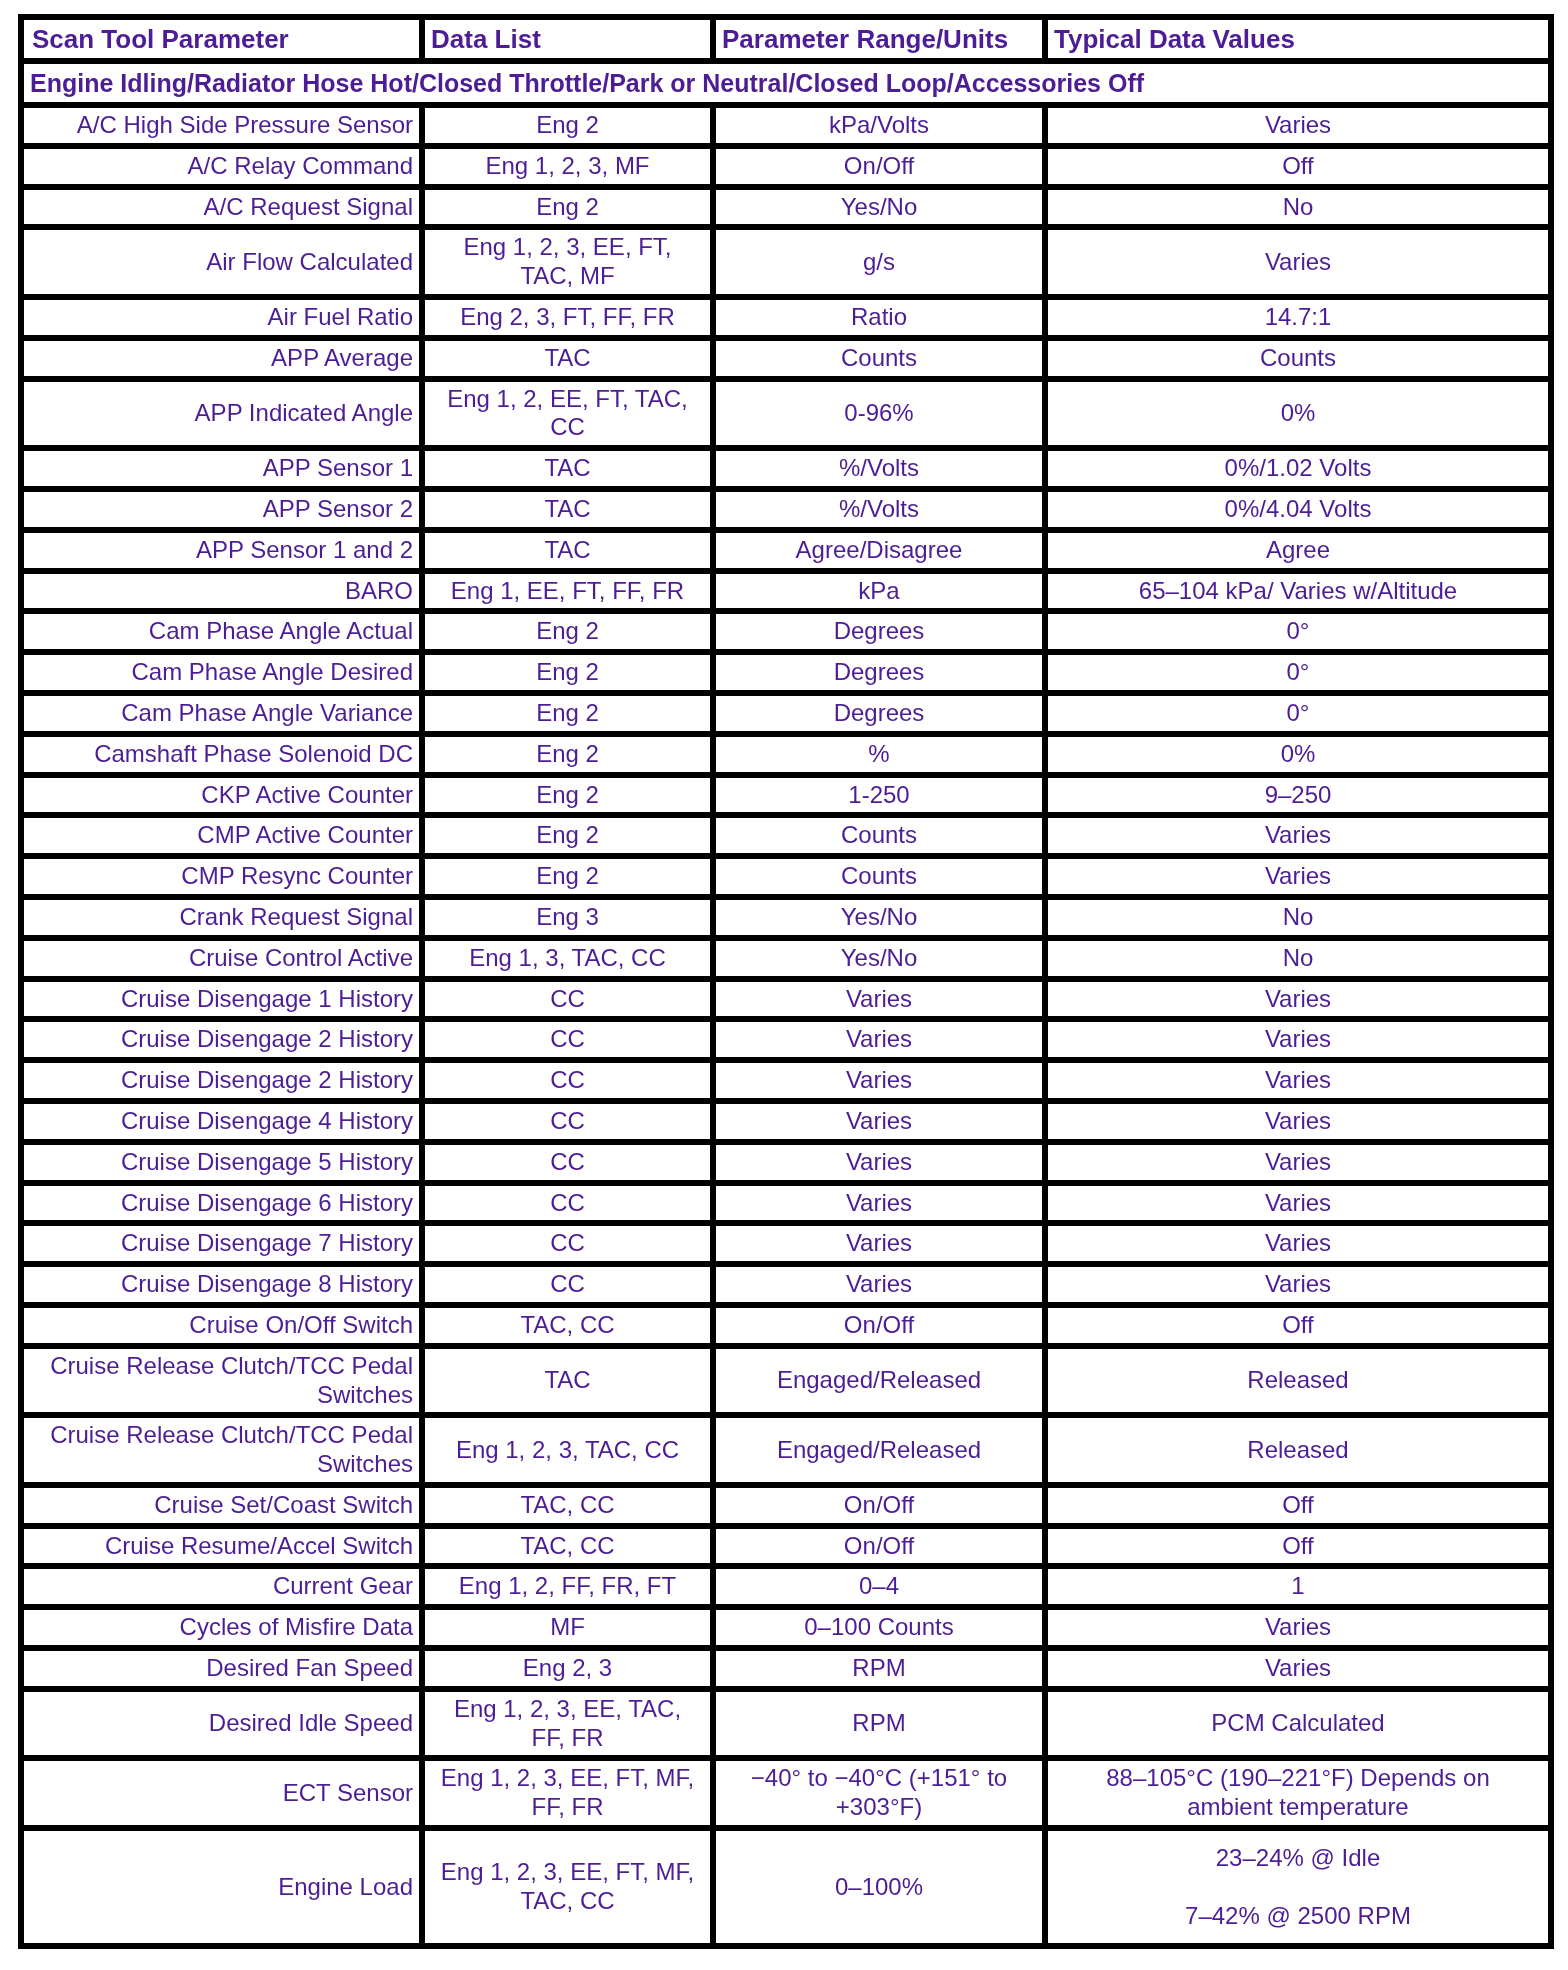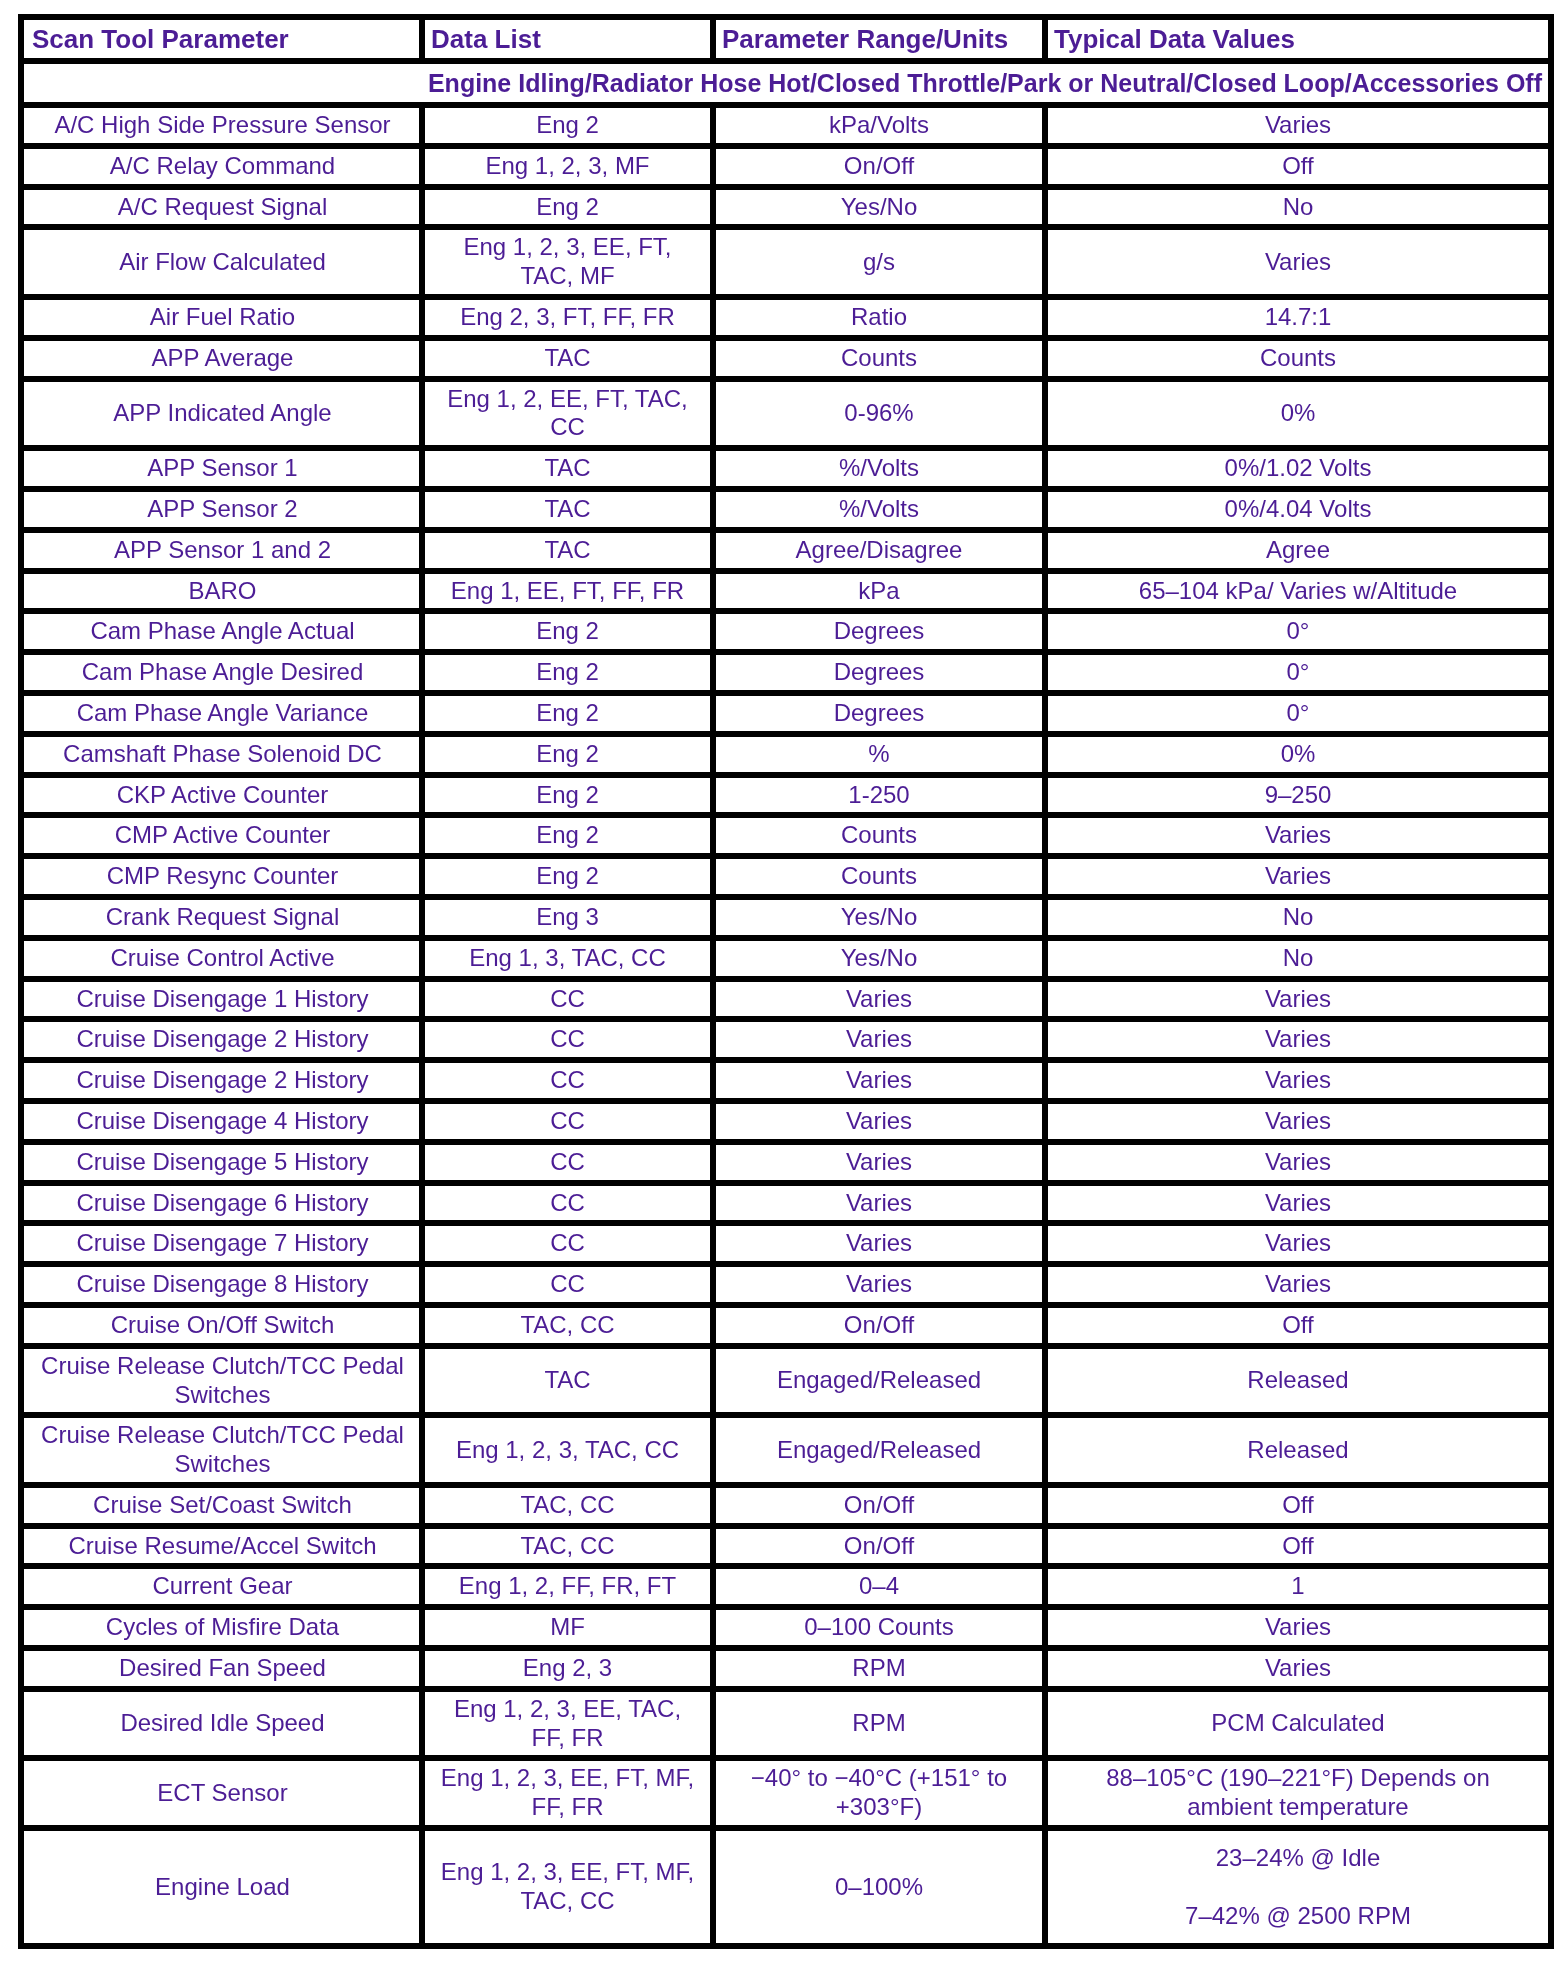--- a/index.html
+++ b/index.html
@@ -39,34 +39,34 @@
     height: 44px;
     padding: 2px 6px;
   }
   th.col-head.first {
     text-align: left;
     padding-left: 8px;
   }
   td.condition-cell {
     font-size: 25px;
     font-weight: bold;
-    text-align: right;
+    text-align: left;
     height: 44px;
     padding: 2px 6px;
   }
   td.data-cell {
     font-size: 24px;
     line-height: 1.2;
     height: 36px;
     padding: 3px 6px;
     text-align: center;
     white-space: pre-line;
   }
   td.data-cell.param {
-    text-align: center;
+    text-align: right;
     padding-left: 8px;
   }
   tr.tall-row td.data-cell {
     padding-top: 13px;
     padding-bottom: 13px;
   }
 </style>
 </head>
 <body>
 

